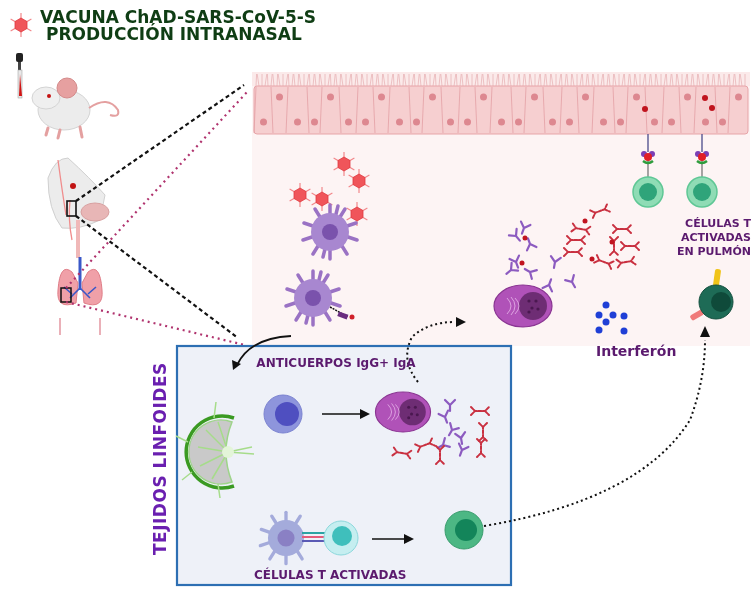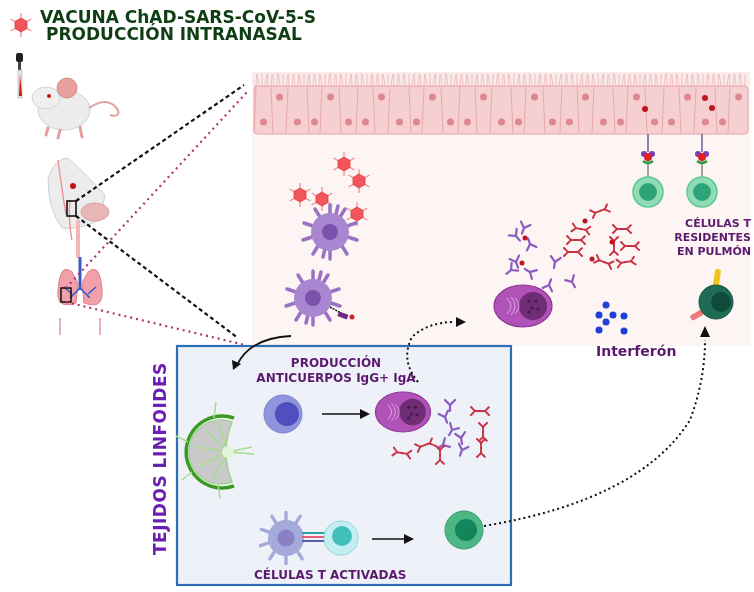--- a/index.html
+++ b/index.html
@@ -538,26 +538,25 @@
     <path d="M466,322 L456,317 L456,327 Z"></path>
     <path d="M705,326 L700,337 L710,337 Z"></path>
   </g>
 </svg>
 
 <div class="title" style="left:40px; top:8px;">VACUNA ChAD-SARS-CoV-5-S</div>
 <div class="title" style="left:46px; top:25px;">PRODUCCIÓN INTRANASAL</div>
 
 <div class="lbl" style="left:651px; top:217px; font-size:11px; line-height:14px; width:100px;text-align:right;">
   <div>CÉLULAS T</div>
-  <div>RESIDENTES</div>
+  <div>ACTIVADAS</div>
   <div>EN PULMÓN</div>
 </div>
 
 <div class="lbl" style="left:596px; top:343px; font-size:14px;text-align:right;">Interferón</div>
 
 <div class="lbl" style="left:236px; top:356px; font-size:12px; line-height:15px; width:200px;">
-  <div>PRODUCCIÓN</div>
   <div>ANTICUERPOS IgG+ IgA</div>
 </div>
 
 <div class="lbl" style="left:254px; top:568px; font-size:12px;">CÉLULAS T ACTIVADAS</div>
 
 <div class="vert" style="left:150px; top:555px;">TEJIDOS LINFOIDES</div>
 
 </body></html>

